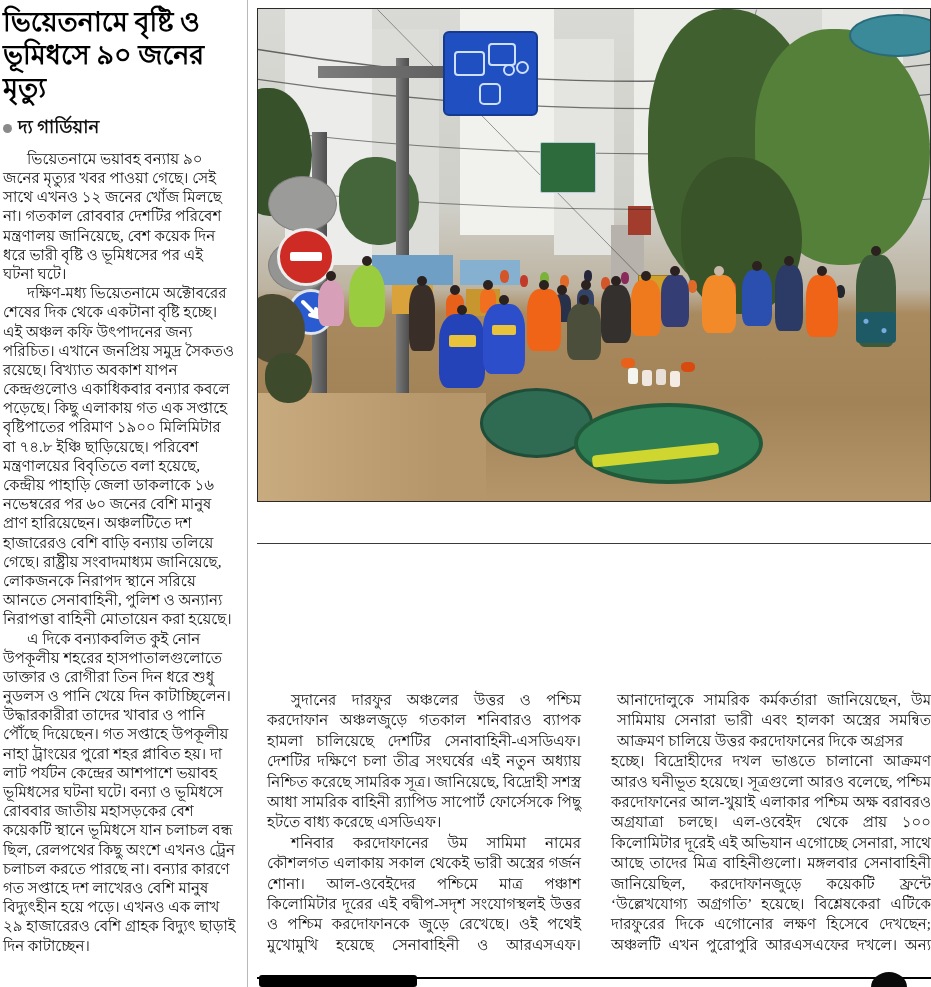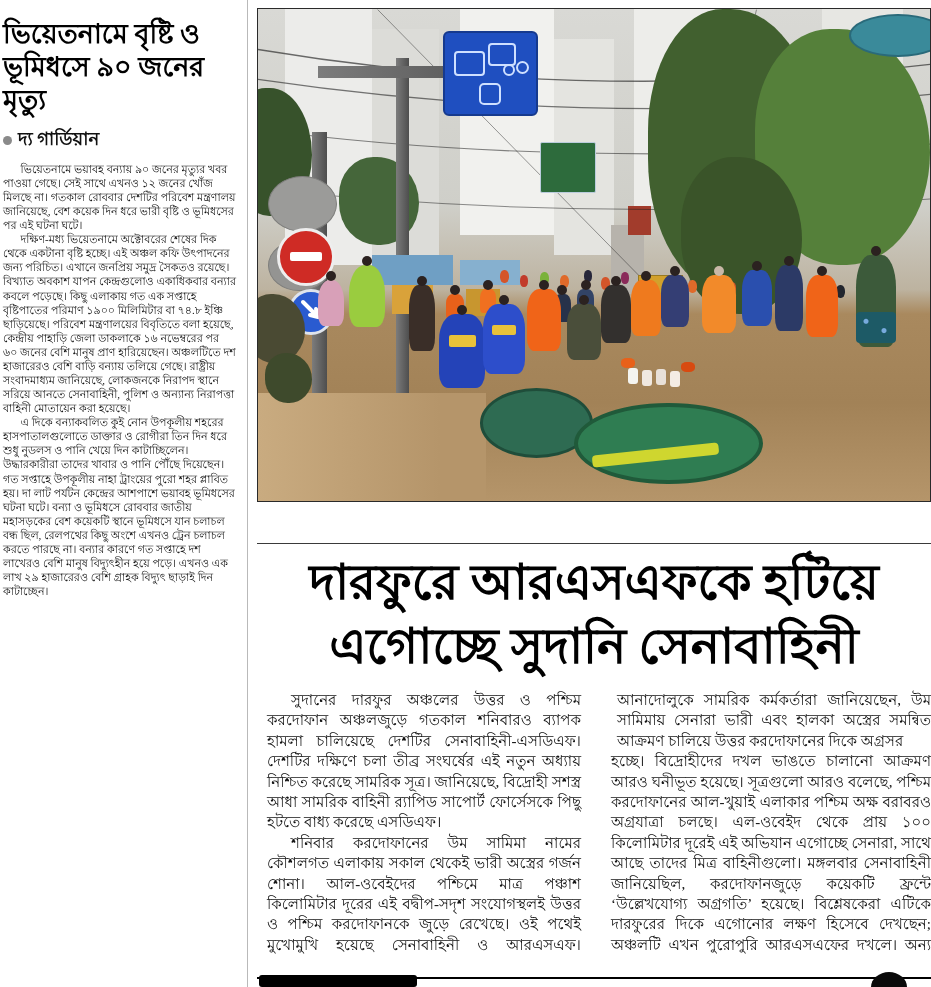--- a/index.html
+++ b/index.html
@@ -1,24 +1,24 @@
 <!DOCTYPE html>
 <html><head>
 <meta charset="utf-8">
 <style>
   html,body{margin:0;padding:0;background:#fff;}
   #page{position:relative;width:931px;height:987px;background:#fff;overflow:hidden;
         font-family:"Liberation Serif", serif;color:#111;}
   
-  #left-col{position:absolute;left:3px;top:2px;width:233px;margin-top:12px;}
+  #left-col{position:absolute;left:3px;top:2px;width:233px;}
   .lc-headline{font-size:27px;font-weight:bold;line-height:1.22;color:#000;margin:4px 0 8px 0;}
   .byline-row{display:flex;align-items:center;gap:6px;margin:4px 0 6px 0;}
   .byline-dot{width:9px;height:9px;border-radius:50%;background:#8a8a8a;flex:0 0 auto;}
   .byline-txt{font-weight:bold;font-size:18px;}
-  .lc-body p{font-size:11px;line-height:1.28;margin:0;text-indent:1.6em;text-align:left;}
+  .lc-body p{font-size:15px;line-height:1.28;margin:0;text-indent:1.6em;text-align:left;}
   
   #v-rule{position:absolute;left:247px;top:0;width:1px;height:987px;background:#b9b9b9;}
   
   #right-area{position:absolute;left:257px;top:0;width:674px;height:987px;}
   
   #photo{position:absolute;left:0;top:8px;width:672px;height:492px;border:1px solid #2a2a2a;
          overflow:hidden;background:linear-gradient(180deg,#d9d9d5 0%,#cfcfc9 40%,#bdb3a0 57%,#a9895e 62%,#a28257 80%,#b5956a 100%);}
   .bld{position:absolute;}
   .win{background-image:repeating-linear-gradient(0deg,rgba(60,60,60,.16) 0 3px,transparent 3px 10px),
         repeating-linear-gradient(90deg,rgba(60,60,60,.10) 0 3px,transparent 3px 9px);}
@@ -219,24 +219,20 @@
       </div>
       <div class="boat" style="left:88%;top:1%;width:14%;height:8%;background:#3a8a9a;border:2px solid #2a6a7a;"></div>
 
       <div style="position:absolute;left:55%;top:73%;width:10px;height:16px;background:#f4f4f0;border-radius:3px;box-shadow:14px 2px 0 #f0e8e0, 28px 1px 0 #e8e0d8, 42px 3px 0 #f4ece4;"></div>
       <div style="position:absolute;left:54%;top:71%;width:14px;height:10px;background:#e8611a;border-radius:40%;box-shadow:60px 4px 0 #d84a10;"></div>
     </div>
 
 
     <div id="rule-under-caption"></div>
 
-    <div id="main-headline">
-      <div>দারফুরে আরএসএফকে হটিয়ে</div>
-      <div>এগোচ্ছে সুদানি সেনাবাহিনী</div>
-    </div>
 
     <div id="main-article">
       <p class="indent">সুদানের দারফুর অঞ্চলের উত্তর ও পশ্চিম করদোফান অঞ্চলজুড়ে গতকাল শনিবারও ব্যাপক হামলা চালিয়েছে দেশটির সেনাবাহিনী-এসডিএফ। দেশটির দক্ষিণে চলা তীব্র সংঘর্ষের এই নতুন অধ্যায় নিশ্চিত করেছে সামরিক সূত্র। জানিয়েছে, বিদ্রোহী সশস্ত্র আধা সামরিক বাহিনী র‍্যাপিড সাপোর্ট ফোর্সেসকে পিছু হটতে বাধ্য করেছে এসডিএফ।</p>
       <p class="indent">শনিবার করদোফানের উম সামিমা নামের কৌশলগত এলাকায় সকাল থেকেই ভারী অস্ত্রের গর্জন শোনা। আল-ওবেইদের পশ্চিমে মাত্র পঞ্চাশ কিলোমিটার দূরের এই বদ্বীপ-সদৃশ সংযোগস্থলই উত্তর ও পশ্চিম করদোফানকে জুড়ে রেখেছে। ওই পথেই মুখোমুখি হয়েছে সেনাবাহিনী ও আরএসএফ। আনাদোলুকে সামরিক কর্মকর্তারা জানিয়েছেন, উম সামিমায় সেনারা ভারী এবং হালকা অস্ত্রের সমন্বিত আক্রমণ চালিয়ে উত্তর করদোফানের দিকে অগ্রসর</p>
       <p>হচ্ছে। বিদ্রোহীদের দখল ভাঙতে চালানো আক্রমণ আরও ঘনীভূত হয়েছে। সূত্রগুলো আরও বলেছে, পশ্চিম করদোফানের আল-খুয়াই এলাকার পশ্চিম অক্ষ বরাবরও অগ্রযাত্রা চলছে। এল-ওবেইদ থেকে প্রায় ১০০ কিলোমিটার দূরেই এই অভিযান এগোচ্ছে সেনারা, সাথে আছে তাদের মিত্র বাহিনীগুলো। মঙ্গলবার সেনাবাহিনী জানিয়েছিল, করদোফানজুড়ে কয়েকটি ফ্রন্টে ‘উল্লেখযোগ্য অগ্রগতি’ হয়েছে। বিশ্লেষকেরা এটিকে দারফুরের দিকে এগোনোর লক্ষণ হিসেবে দেখছেন; অঞ্চলটি এখন পুরোপুরি আরএসএফের দখলে। অন্য দিকে আরএসএফ দাবি করেছে, উত্তর করদোফানের জাবাল আবু সুনুন, জাবাল ইসা ও আল-আইয়ারা এলাকায় তারাও অগ্রযাত্রা বজায় রেখেছে। এর আগে, গত ২৬ অক্টোবর আরএসএফ এল-ফাশের শহর দখল করে এবং সেখানে সাধারণ মানুষের ওপর গণহত্যা চালায় বলে জানায় স্থানীয় ও আন্তর্জাতিক প্রতিষ্ঠানগুলো।</p>
     </div>
 
     <div id="next-rule"></div>
     <div id="next-bar"></div>
     <div id="next-circle"></div>

